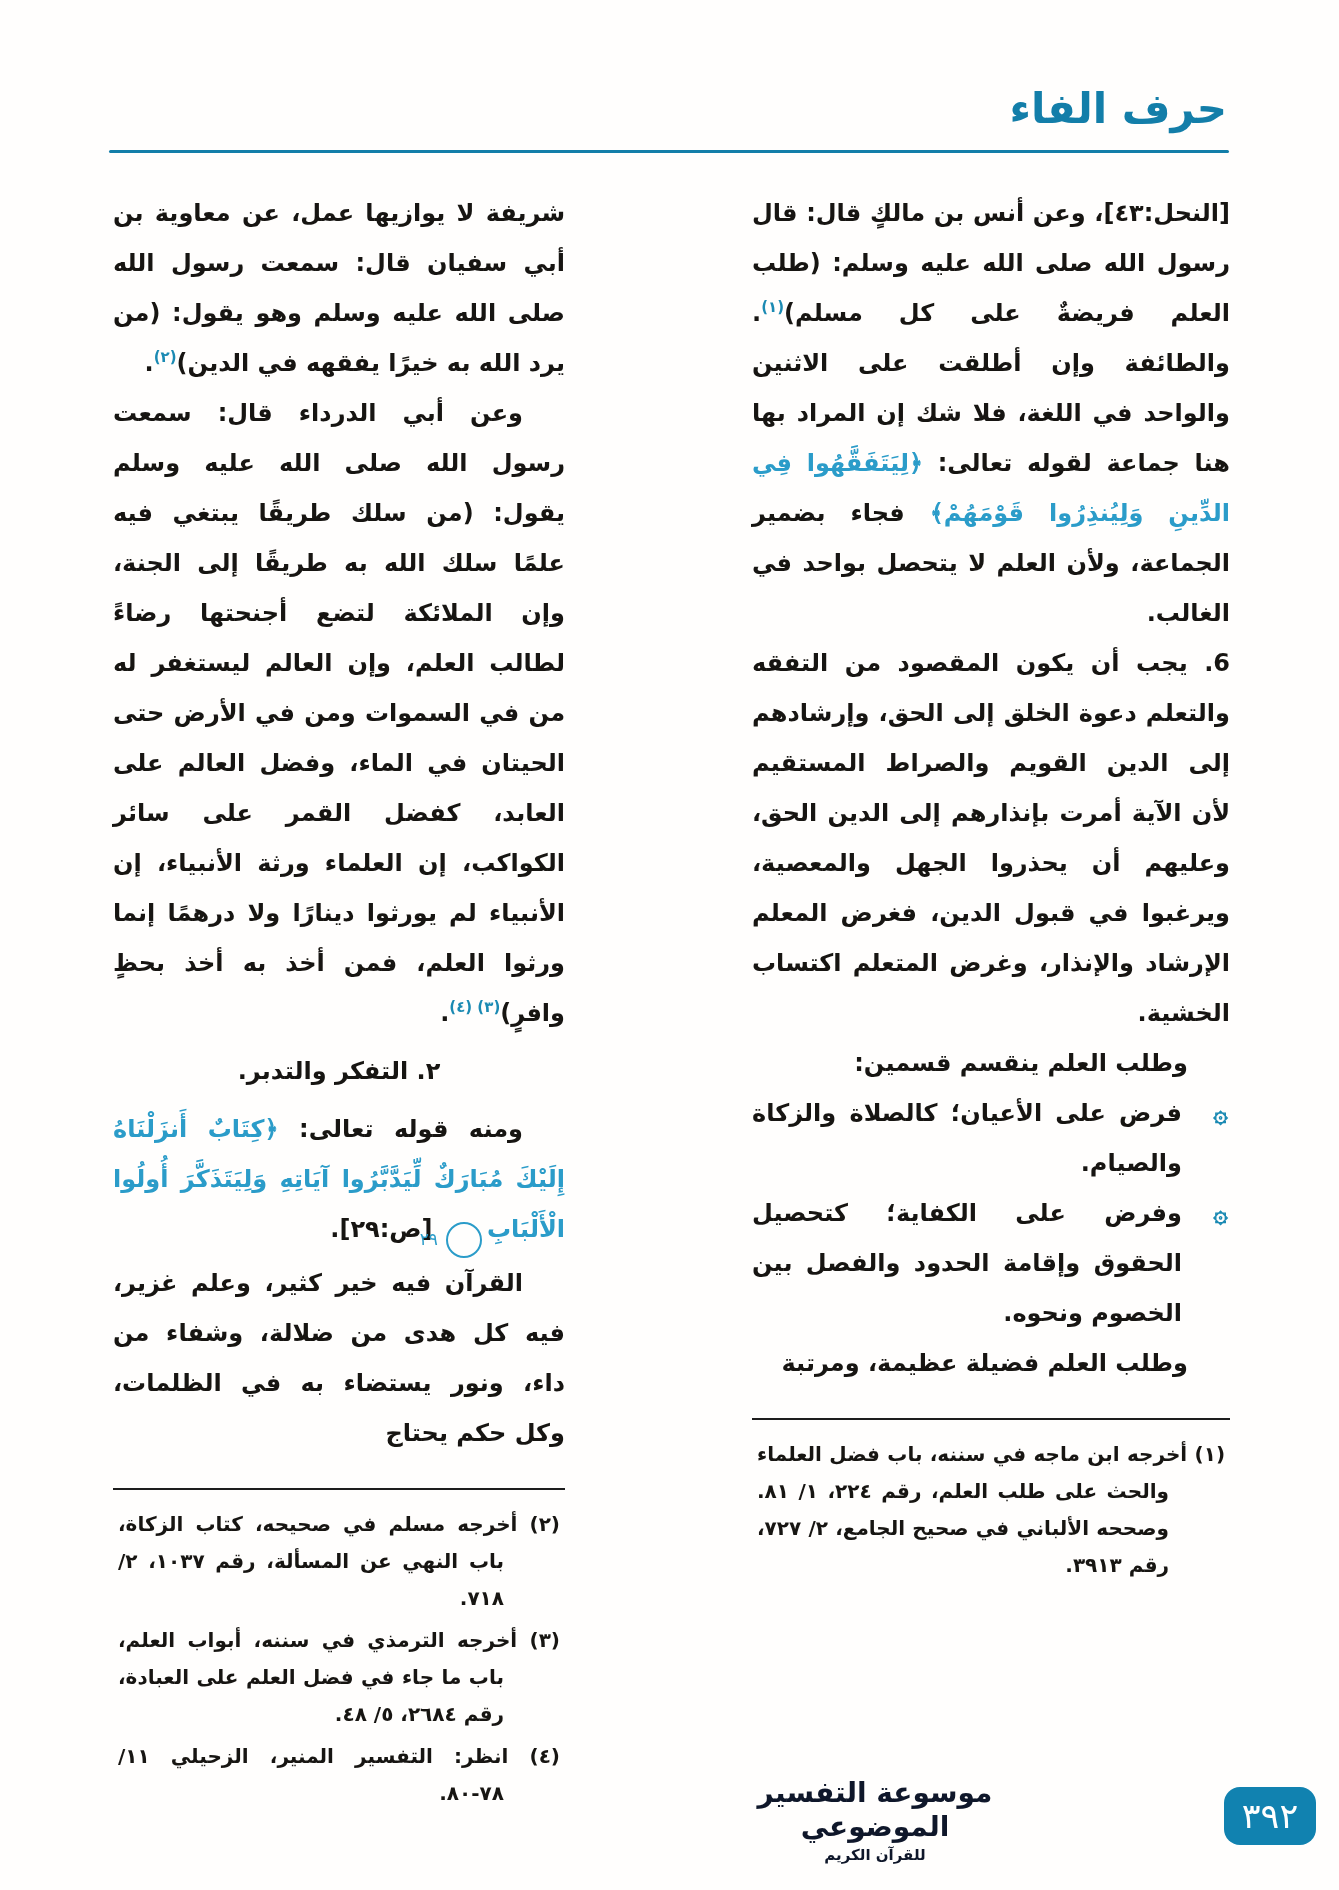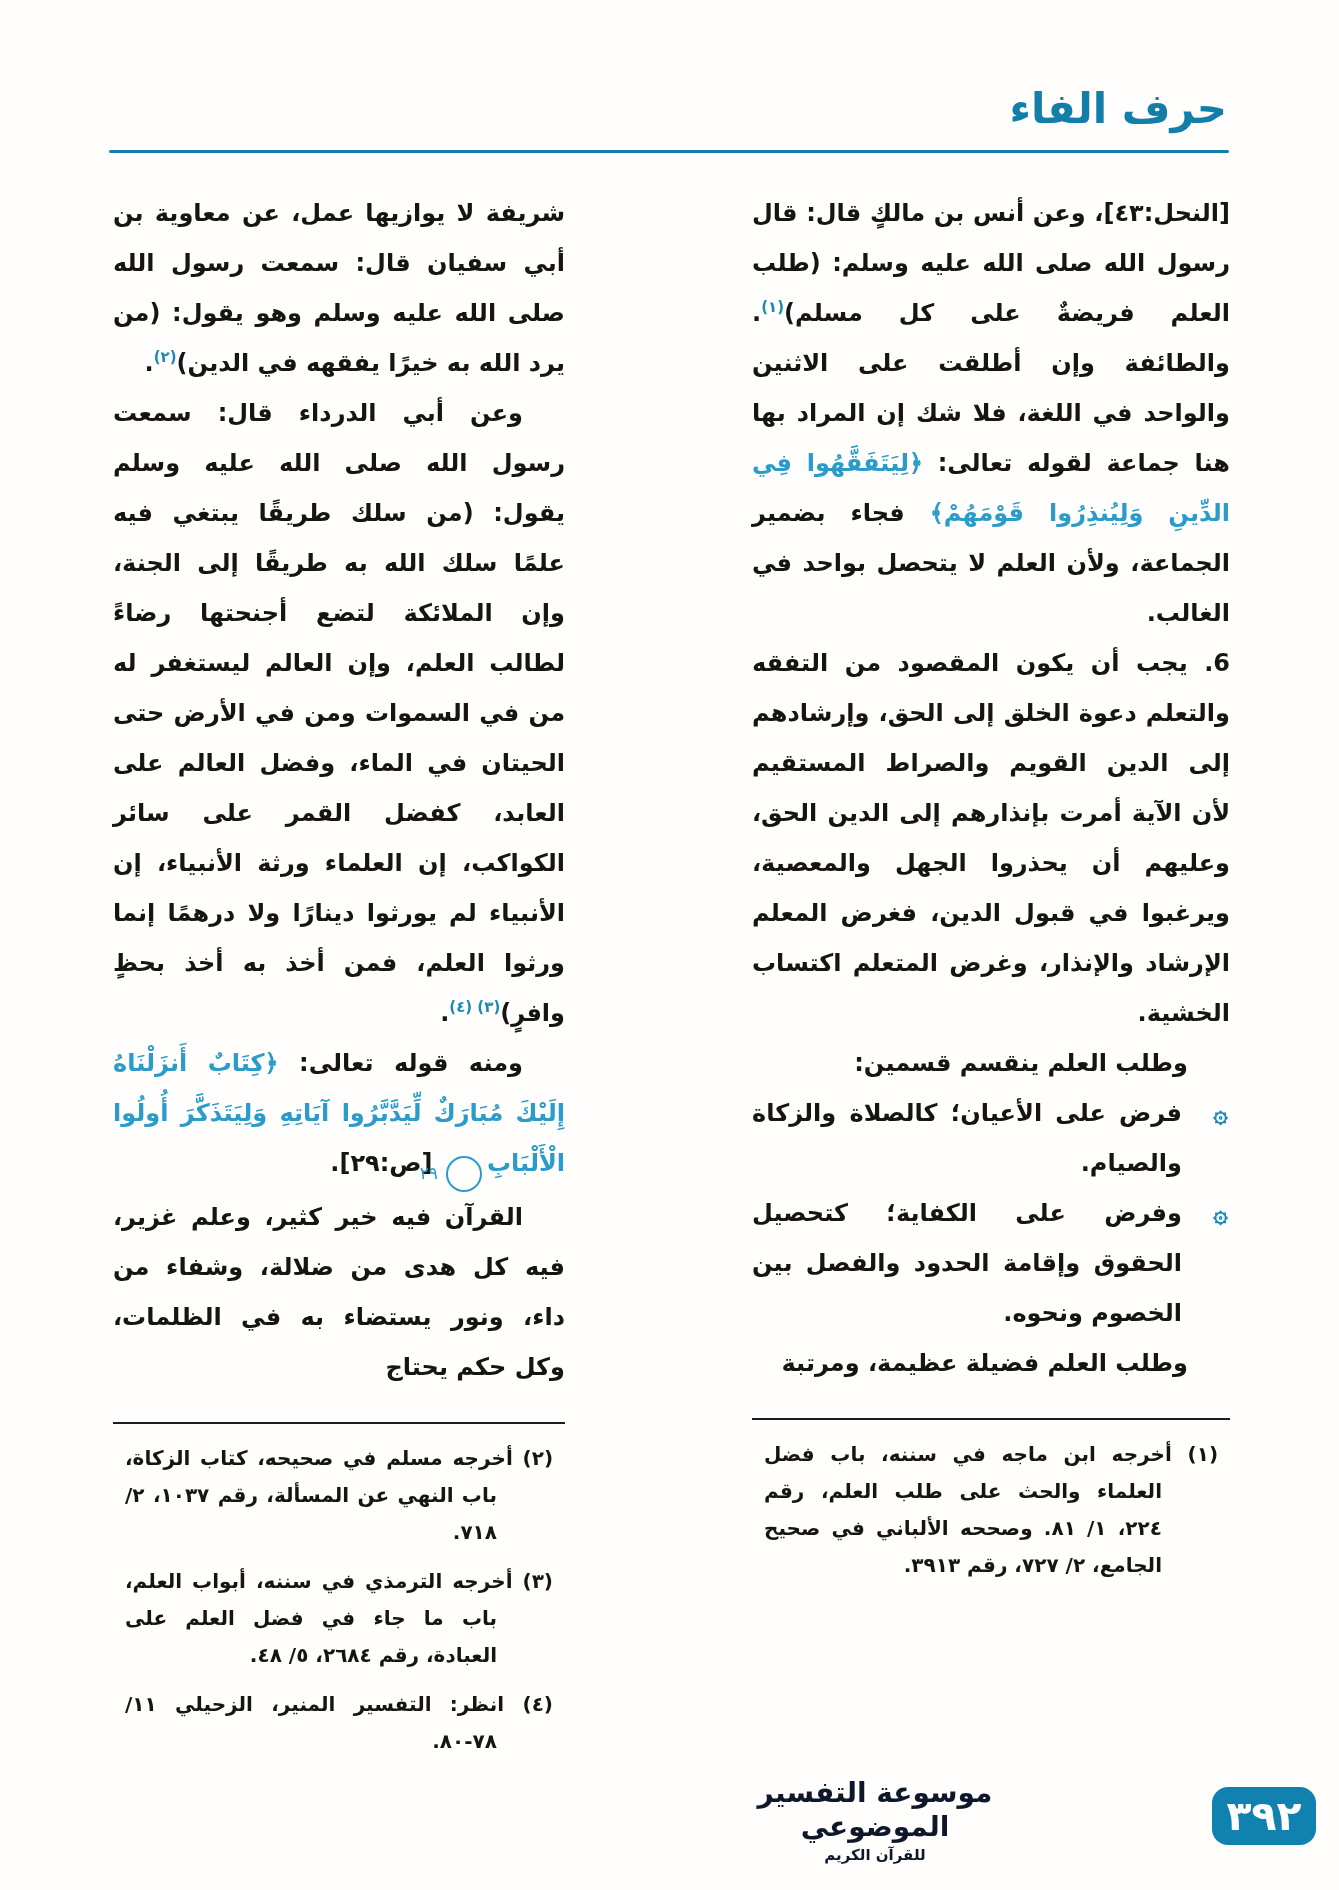--- a/index.html
+++ b/index.html
@@ -80,36 +80,36 @@
 
   
   .fn-sep { border-top: 2px solid #1d1d1d; margin: 30px 0 16px; }
   .footnote {
     font-size: 20px;
     font-weight: bold;
     line-height: 37px;
     text-align: justify;
     padding-right: 56px;
     text-indent: -56px;
-    margin: 12px;
+    margin: 5px;
   }
   .fn-marker { letter-spacing: 1px; }
 
   
   .page-badge {
     position: absolute;
     right: 23px;
     bottom: 45px;
-    width: 104px;
+    width: 92px;
     height: 58px;
     background: #1182b0;
     border-radius: 16px;
     color: #ffffff;
-    font-size: 41px;
-    font-weight: bold;
+    font-size: 35px;
+    font-weight: normal;
     display: flex;
     align-items: center;
     justify-content: center;
   }
   .logo {
     position: absolute;
     right: 344px;
     bottom: 26px;
     width: 240px;
     text-align: center;
@@ -136,20 +136,21 @@
       <p class="para indent"><span>وطلب العلم فضيلة عظيمة، ومرتبة</span></p>
       <div class="fn-sep"></div>
       <div class="footnotes">
         <div class="footnote"><span class="fn-marker">(١)</span> <span class="fn-text">أخرجه ابن ماجه في سننه، باب فضل العلماء والحث على طلب العلم، رقم ٢٢٤، ١/ ٨١. وصححه الألباني في صحيح الجامع، ٢/ ٧٢٧، رقم ٣٩١٣.</span></div>
       </div>
     </section>
 
   <section class="col col-left">
       <p class="para"><span>شريفة لا يوازيها عمل، عن معاوية بن أبي سفيان قال: سمعت رسول الله صلى الله عليه وسلم وهو يقول: (من يرد الله به خيرًا يفقهه في الدين)</span><sup class="marker">(٢)</sup><span>.</span></p>
       <p class="para indent"><span>وعن أبي الدرداء قال: سمعت رسول الله صلى الله عليه وسلم يقول: (من سلك طريقًا يبتغي فيه علمًا سلك الله به طريقًا إلى الجنة، وإن الملائكة لتضع أجنحتها رضاءً لطالب العلم، وإن العالم ليستغفر له من في السموات ومن في الأرض حتى الحيتان في الماء، وفضل العالم على العابد، كفضل القمر على سائر الكواكب، إن العلماء ورثة الأنبياء، إن الأنبياء لم يورثوا دينارًا ولا درهمًا إنما ورثوا العلم، فمن أخذ به أخذ بحظٍ وافرٍ)</span><sup class="marker">(٣) (٤)</sup><span>.</span></p>
+      <p class="para center"><span>٢. التفكر والتدبر.</span></p>
       <p class="para indent"><span>ومنه قوله تعالى: </span><span class="quran">﴿كِتَابٌ أَنزَلْنَاهُ إِلَيْكَ مُبَارَكٌ لِّيَدَّبَّرُوا آيَاتِهِ وَلِيَتَذَكَّرَ أُولُوا الْأَلْبَابِ</span><span class="ayah-num">٢٩</span><span> [ص:٢٩].</span></p>
       <p class="para indent"><span>القرآن فيه خير كثير، وعلم غزير، فيه كل هدى من ضلالة، وشفاء من داء، ونور يستضاء به في الظلمات، وكل حكم يحتاج</span></p>
       <div class="fn-sep"></div>
       <div class="footnotes">
         <div class="footnote"><span class="fn-marker">(٢)</span> <span class="fn-text">أخرجه مسلم في صحيحه، كتاب الزكاة، باب النهي عن المسألة، رقم ١٠٣٧، ٢/ ٧١٨.</span></div>
         <div class="footnote"><span class="fn-marker">(٣)</span> <span class="fn-text">أخرجه الترمذي في سننه، أبواب العلم، باب ما جاء في فضل العلم على العبادة، رقم ٢٦٨٤، ٥/ ٤٨.</span></div>
         <div class="footnote"><span class="fn-marker">(٤)</span> <span class="fn-text">انظر: التفسير المنير، الزحيلي ١١/ ٧٨-٨٠.</span></div>
       </div>
     </section>
 

